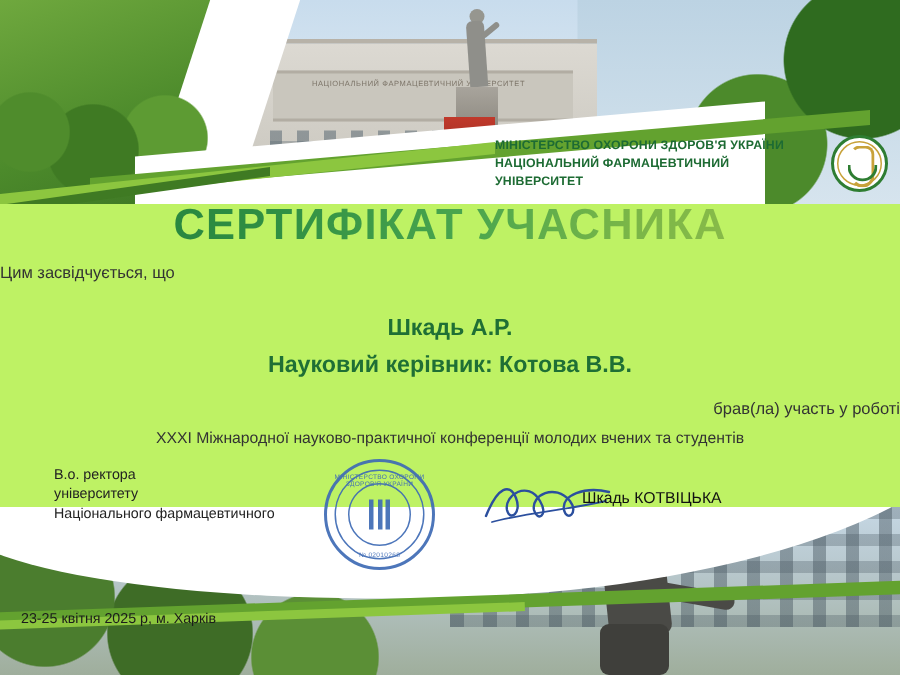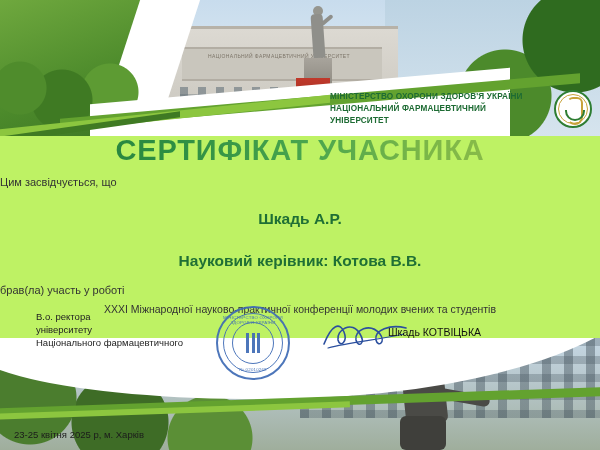--- a/index.html
+++ b/index.html
@@ -317,27 +317,27 @@
   }
   .recipient {
     text-align: center;
     margin-top: 22px;
     font-size: 15.5px;
     font-weight: bold;
     color: #1f6f35;
   }
   .supervisor {
     text-align: center;
-    margin-top: 24px;
+    margin-top: 7px;
     font-size: 15.5px;
     font-weight: bold;
     color: #1f6f35;
   }
   .took-part {
-    text-align: left;
+    text-align: right;
     margin-top: 14px;
     font-size: 11px;
     color: #333333;
   }
   .conference {
     text-align: center;
     margin-top: 7px;
     font-size: 10.5px;
     color: #333333;
   }
@@ -406,21 +406,21 @@
   .stamp .s-text-bot { bottom: 8px; }
   .signature-ink {
     position: absolute;
     left: 286px; top: 8px;
     width: 86px; height: 34px;
   }
   .signature-ink svg { display:block; }
 
   .event-date {
     position: absolute;
-    left: 14px; bottom: 10px;
+    left: 14px; bottom: 32px;
     font-size: 9.5px;
     color: #1b1b1b;
     z-index: 9;
     background: rgba(255,255,255,.0);
   }
 </style>
 </head>
 <body>
 
 <div class="certificate">

